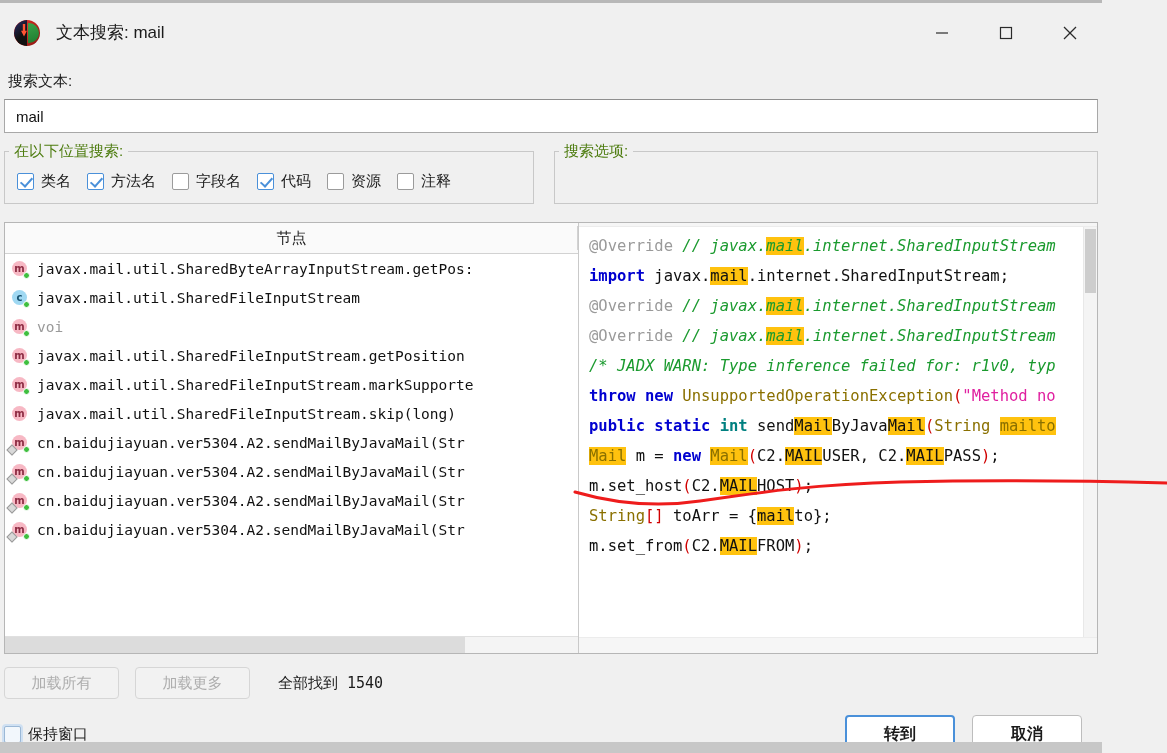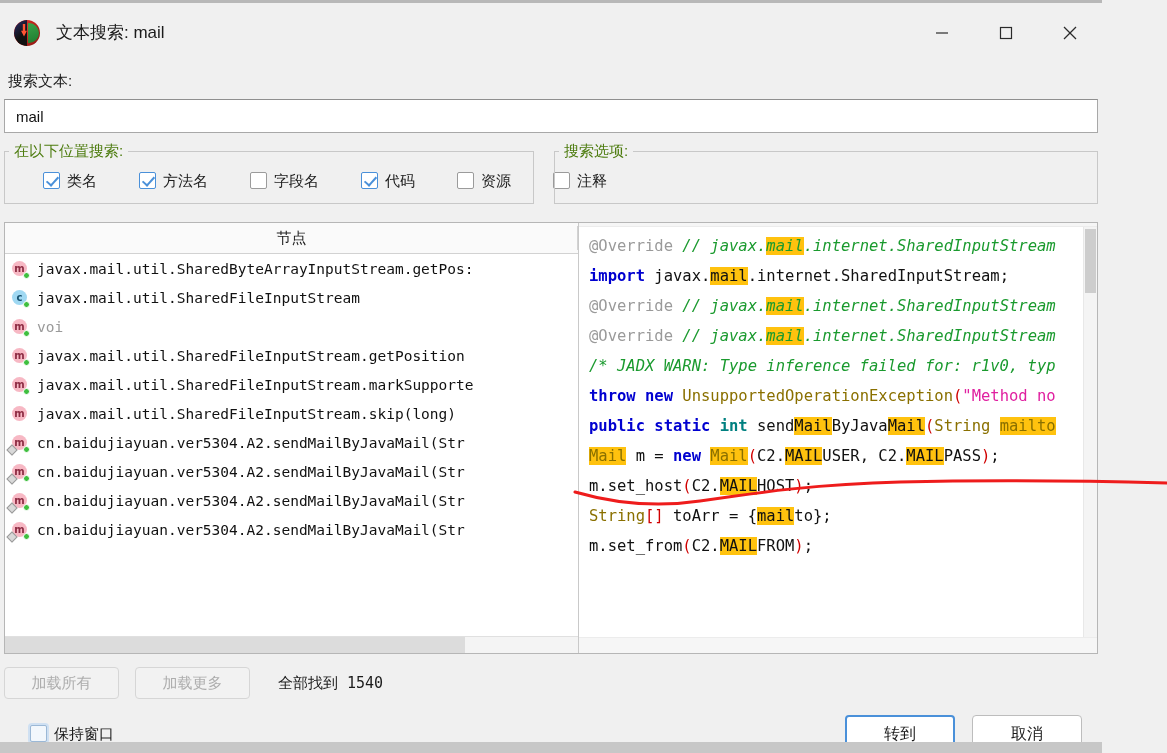--- a/index.html
+++ b/index.html
@@ -108,24 +108,23 @@
     position: absolute;
     top: -10px; left: 4px;
     background: #f0f0f0;
     padding: 0 5px;
     font-size: 15px; color: #4d7c0f;
     white-space: nowrap;
   }
   .cbrow { display: flex; align-items: center; }
   .group.where .cbrow { gap: 0; }
   .cb {
-    display: flex; 
+    display: flex; align-items: center;
     margin-right: 16px;
     white-space: nowrap;
-    margin-left: 26px;
   }
   .group.opts .cb { margin-right: 24px; }
   .box {
     width: 17px; height: 17px;
     border-radius: 2px;
     background: #fff;
     border: 1px solid #9b9b9b;
     flex: 0 0 auto;
     position: relative;
     margin-right: 7px;
@@ -306,21 +305,21 @@
     display: flex; align-items: center;
     padding: 16px 0 0 0;
     flex: 0 0 auto;
     position: relative;
   }
   .keep-cb .box {
     border: 1px solid #9bb8d6;
     box-shadow: 0 0 0 2px #cfe0f2;
     background: #f2f7fc;
   }
-  .actions { margin-left: auto; display: flex; gap: 17px; padding-right: 16px; }
+  .actions { margin-left: auto; display: flex; gap: 17px; padding-right: 16px; font-weight: bold; }
   .btn-main {
     width: 110px; height: 38px;
     background: #fff;
     border: 2px solid #4a90d9;
     border-radius: 4px;
     display: flex; align-items: center; justify-content: center;
     font-size: 16px; color: #1b1b1b;
   }
   .btn-cancel {
     width: 110px; height: 38px;

